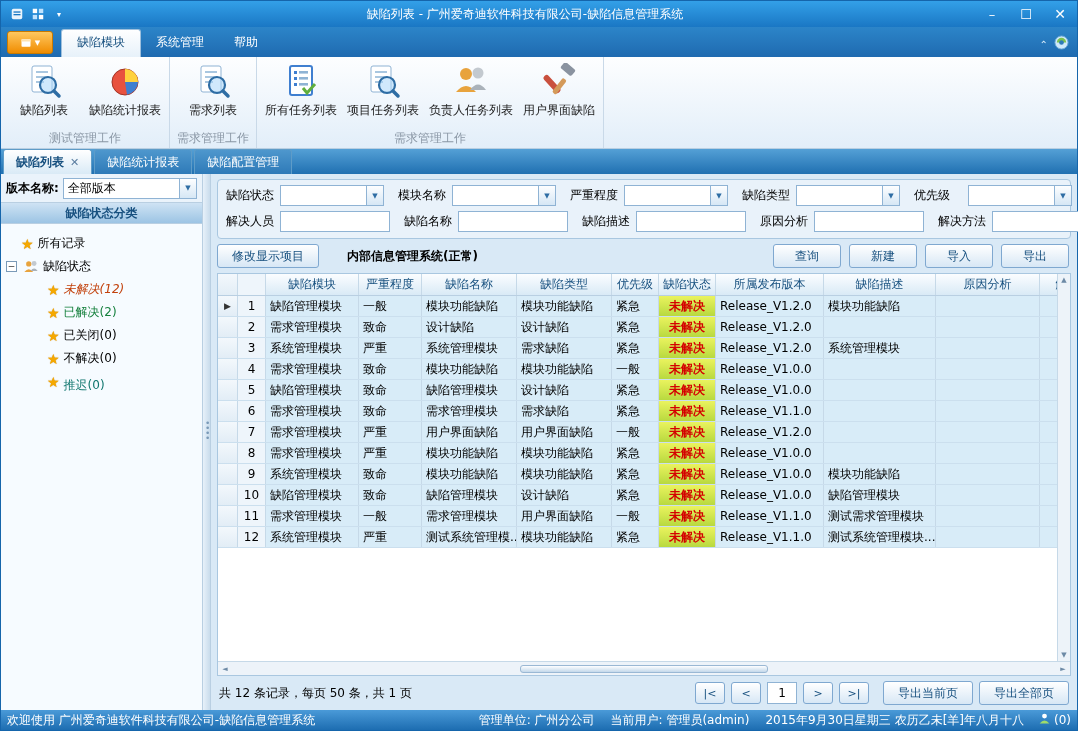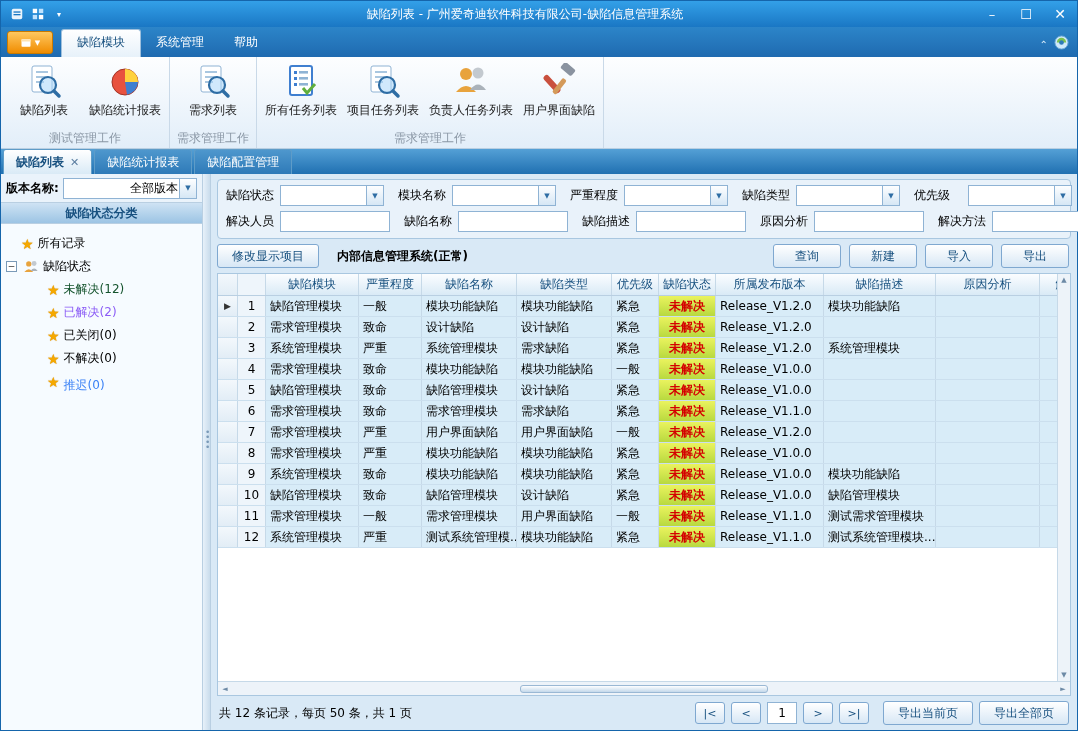--- a/index.html
+++ b/index.html
@@ -46,21 +46,21 @@
   
   .main { flex:1; display:flex; min-height:0; }
 
   
   .sidebar { width:202px; flex:none; background:#eaf3fb; border-right:1px solid #b9cfe2; display:flex; flex-direction:column; }
   .version-row { height:28px; display:flex; align-items:center; padding:0 5px; gap:4px; }
   .version-label { font-weight:bold; white-space:nowrap; }
   .combo { position:relative; height:21px; background:#fff; border:1px solid #8fb3d4; display:flex; align-items:center; padding:0 18px 0 4px; }
   .combo .dd { position:absolute; right:0; top:0; bottom:0; width:17px; border-left:1px solid #8fb3d4;
                background:linear-gradient(#fdfeff,#d6e7f5); display:flex; align-items:center; justify-content:center; font-size:7px; color:#2e6da4; }
-  .version-row .combo { flex:1;justify-content:flex-end; }
+  .version-row .combo { flex:1; }
   .side-header { height:22px; line-height:21px; text-align:center; font-weight:bold; color:#17507f;
                  background:linear-gradient(#cfe3f4,#9cc4e4); border-top:1px solid #b9cfe2; border-bottom:1px solid #b9cfe2; }
   .tree { flex:1; background:#f6fbff; padding:8px 0 0 6px; overflow:hidden; }
   .tnode { height:23px; display:flex; align-items:center; gap:4px; white-space:nowrap; }
   .tnode.lvl1 { padding-left:14px; }
   .tnode.lvl2 { padding-left:40px; }
   .expander { width:11px; height:11px; border:1px solid #7a9ab8; background:#fff; font-size:9px; line-height:9px; text-align:center; color:#333; margin-left:-15px; margin-right:2px; }
   .star { color:#f5a800; font-size:14px; text-shadow:0 0 1px #c07c00; }
   .ticon svg { width:16px; height:16px; vertical-align:middle; }
 
@@ -71,21 +71,21 @@
   
   .content { flex:1; min-width:0; display:flex; flex-direction:column; background:#d9e9f6; padding:5px 6px 0; }
   .filter-box { border:1px solid #a9c7e0; border-radius:4px; background:#e9f2fa; padding:5px 8px 6px; flex:none; }
   .frow { display:flex; align-items:center; }
   .frow + .frow { margin-top:5px; }
   .ffield { display:flex; align-items:center; margin-right:14px; }
   .flabel { width:54px; white-space:nowrap; }
   .fcombo { width:104px; }
   .tinput { width:110px; height:21px; border:1px solid #8fb3d4; background:#fff; padding:0 3px; font-family:inherit; font-size:12px; }
 
-  .cmd-row { height:34px; display:flex; align-items:center; gap:18px; flex:none;justify-content:space-between; }
+  .cmd-row { height:34px; display:flex; align-items:center; gap:28px; flex:none;justify-content:space-between; }
   .btn { height:24px; padding:0 14px; border:1px solid #7fa8d0; border-radius:3px; color:#17507f;
          background:linear-gradient(#ffffff,#d7e7f5); display:inline-flex; align-items:center; white-space:nowrap; }
   .sys-label { font-weight:bold; }
   .cmd-spacer { flex:1; }
   .cmd-right { display:flex; gap:8px; padding-right:2px; }
   .cmd-right .btn { min-width:68px; justify-content:center; }
 
   
   .grid-wrap { flex:1; min-height:0; background:#fff; border:1px solid #a9c7e0; display:flex; flex-direction:column; overflow:hidden; position:relative; }
   .grid-scroll { flex:1; min-height:0; overflow:hidden; position:relative; }
@@ -300,37 +300,37 @@
             <span class="ticon"><svg viewBox="0 0 36 36">
                 <circle cx="13" cy="11" r="6" fill="#e8a33d"></circle>
                 <path d="M3 29 q10 -12 20 0 Z" fill="#e8a33d"></path>
                 <circle cx="25" cy="10" r="5.5" fill="#c3c9cf"></circle>
                 <path d="M17 27 q8 -11 16 0 Z" fill="#aab2ba"></path>
               </svg></span>
             <span class="tlabel" style="color: rgb(0, 0, 0);">缺陷状态</span>
           </div>
           <div class="tnode lvl2">
             <span class="star">★</span>
-            <span class="tlabel" style="color: #14532d;">未解决(12)</span>
+            <span class="tlabel" style="color: #c2410c; font-style: italic;">未解决(12)</span>
           </div>
           <div class="tnode lvl2">
             <span class="star">★</span>
-            <span class="tlabel" style="color: #8b5cf6;">已解决(2)</span>
+            <span class="tlabel" style="color: #15803d;">已解决(2)</span>
           </div>
           <div class="tnode lvl2">
             <span class="star">★</span>
             <span class="tlabel" style="color: rgb(0, 0, 0);">已关闭(0)</span>
           </div>
           <div class="tnode lvl2">
             <span class="star">★</span>
             <span class="tlabel" style="color: rgb(0, 0, 0);">不解决(0)</span>
           </div>
           <div class="tnode lvl2">
             <span class="star">★</span>
-            <span class="tlabel" style="color: #3b82f6; margin-top: 7px;">推迟(0)</span>
+            <span class="tlabel" style="color: #0f766e; margin-top: 7px;">推迟(0)</span>
           </div>
         </div>
     </div>
 
     <div class="splitter">
       <div class="grip">•<br>•<br>•<br>•</div>
     </div>
 
     <div class="content">
 
@@ -611,14 +611,29 @@
         <input class="page-input" value="1" style="">
         <div class="pbtn">&gt;</div>
         <div class="pbtn">&gt;|</div>
         <div class="btn" style="margin-left:8px;">导出当前页</div>
         <div class="btn">导出全部页</div>
       </div>
 
     </div>
   </div>
 
+  <div class="statusbar">
+    <span class="sb-left">欢迎使用 广州爱奇迪软件科技有限公司-缺陷信息管理系统</span>
+    <span class="sb-seg">管理单位: 广州分公司</span>
+    <span class="sb-seg">当前用户: 管理员(admin)</span>
+    <span class="sb-seg">2015年9月30日星期三 农历乙未[羊]年八月十八</span>
+    <span class="sb-count">
+      <span>
+        <svg width="13" height="13" viewBox="0 0 16 16">
+            <circle cx="8" cy="5" r="3" fill="#fff"></circle>
+            <path d="M2 14 q6 -7 12 0 Z" fill="#9fdc6a"></path>
+          </svg>
+      </span>
+      <span>(0)</span>
+    </span>
+  </div>
 
 </div>
 
 </body></html>

